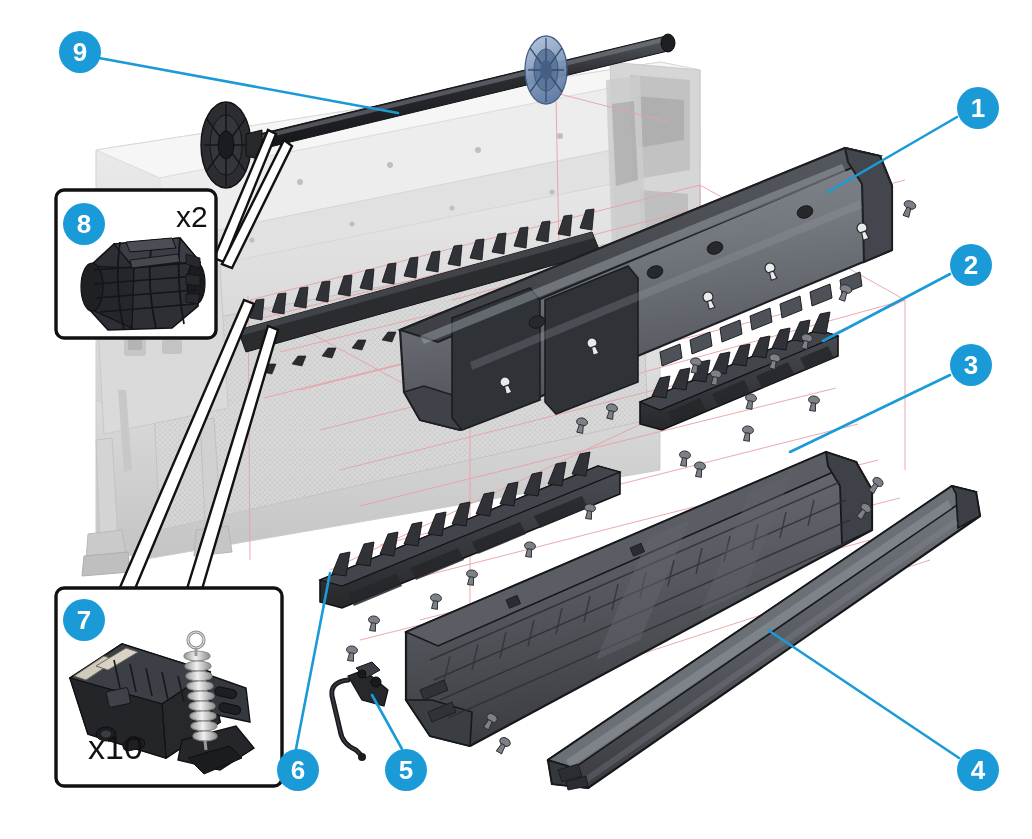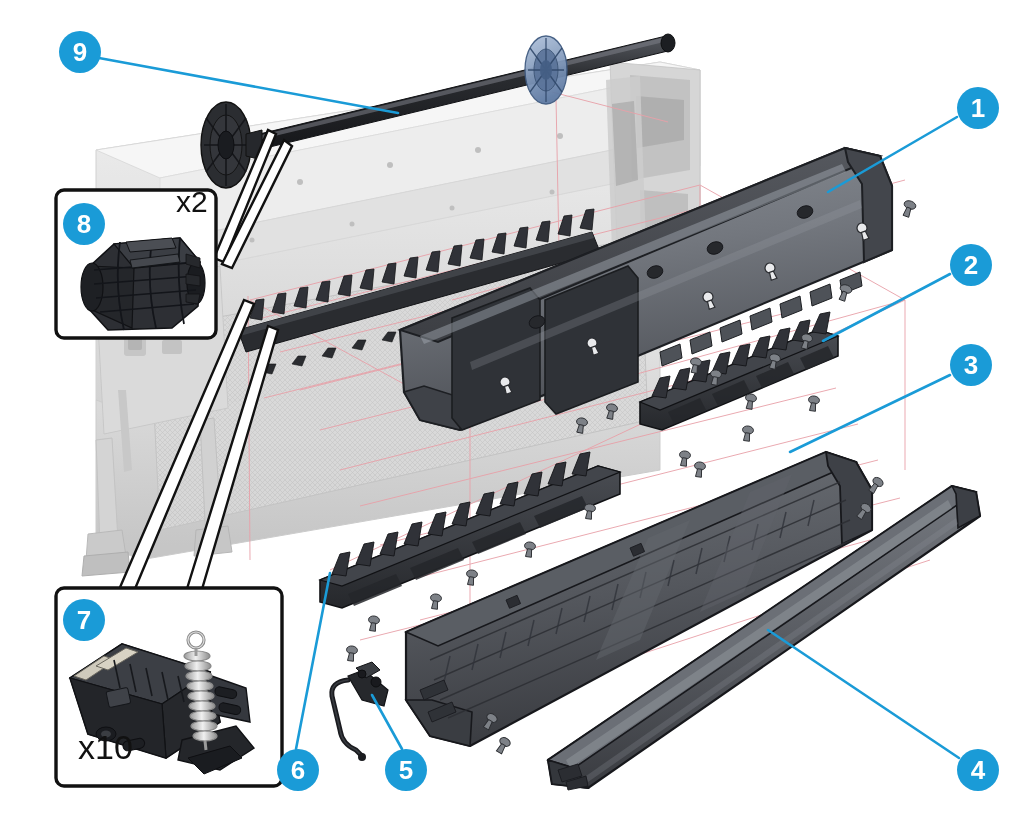--- a/index.html
+++ b/index.html
@@ -629,16 +629,16 @@
   <div class="callout-num" style="left:957px;top:87px;width:42px;height:42px;font-size:26px;">1</div>
   <div class="callout-num" style="left:950px;top:244px;width:42px;height:42px;font-size:26px;">2</div>
   <div class="callout-num" style="left:950px;top:344px;width:42px;height:42px;font-size:26px;">3</div>
   <div class="callout-num" style="left:957px;top:749px;width:42px;height:42px;font-size:26px;">4</div>
   <div class="callout-num" style="left:385px;top:749px;width:42px;height:42px;font-size:26px;">5</div>
   <div class="callout-num" style="left:277px;top:749px;width:42px;height:42px;font-size:26px;">6</div>
   <div class="callout-num" style="left:63px;top:599px;width:42px;height:42px;font-size:26px;">7</div>
   <div class="callout-num" style="left:63px;top:203px;width:42px;height:42px;font-size:26px;">8</div>
   <div class="callout-num" style="left:59px;top:31px;width:42px;height:42px;font-size:26px;">9</div>
 
-  <div class="qty-label" style="left:176px;top:185px;font-size:30px;">x2</div>
-  <div class="qty-label" style="left:78px;top:728px;font-size:34px;">x10</div>
+  <div class="qty-label" style="left:176px;top:200px;font-size:30px;">x2</div>
+  <div class="qty-label" style="left:88px;top:728px;font-size:34px;">x10</div>
 
 </div>
 
 </body></html>

